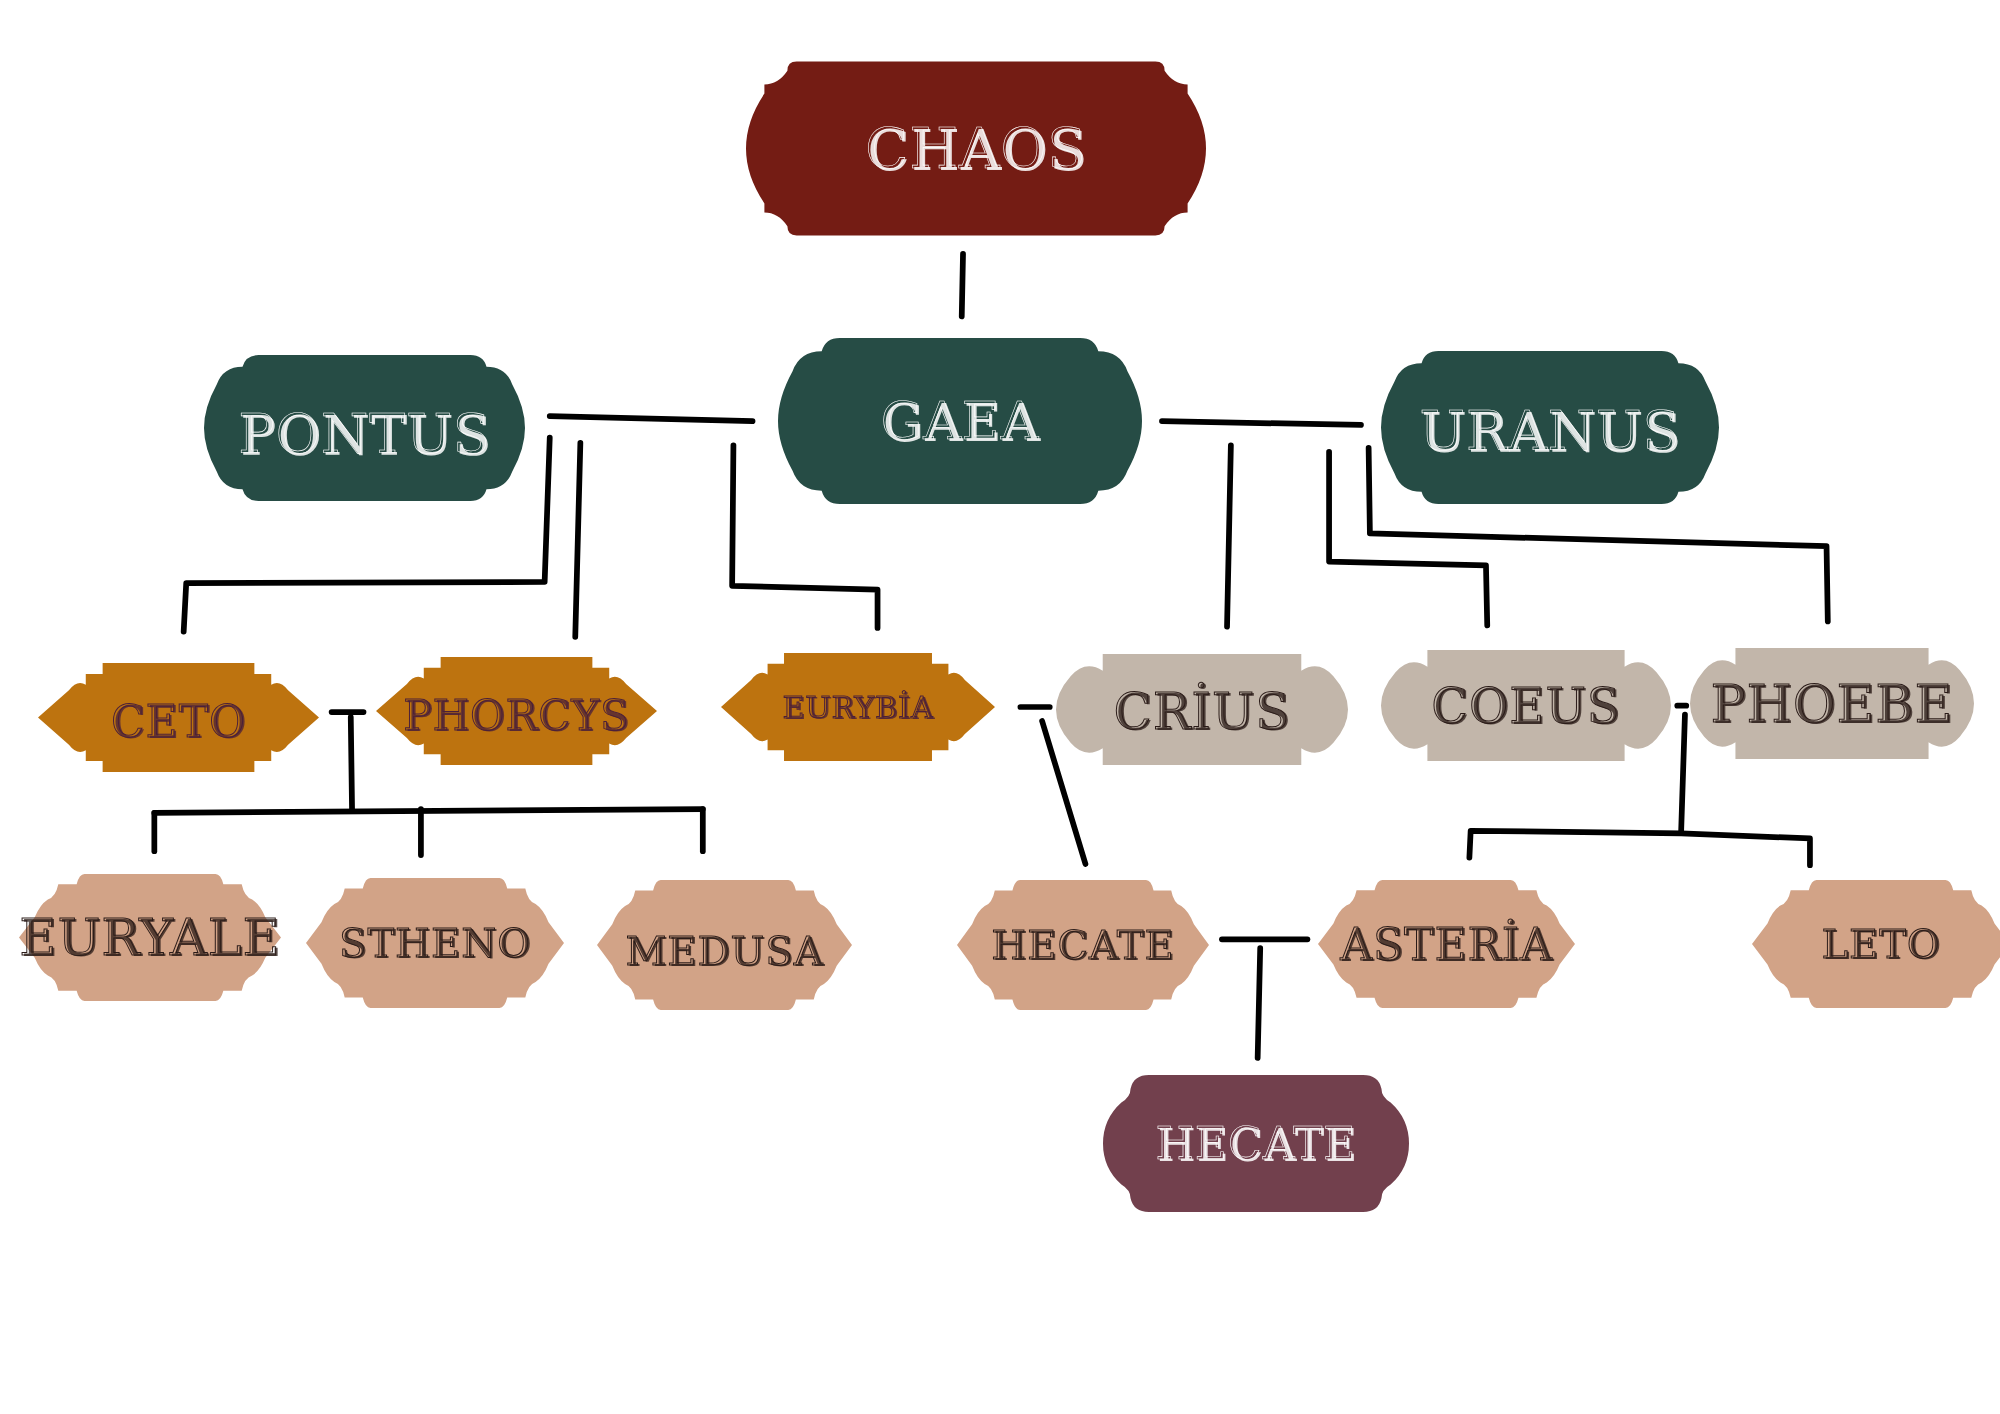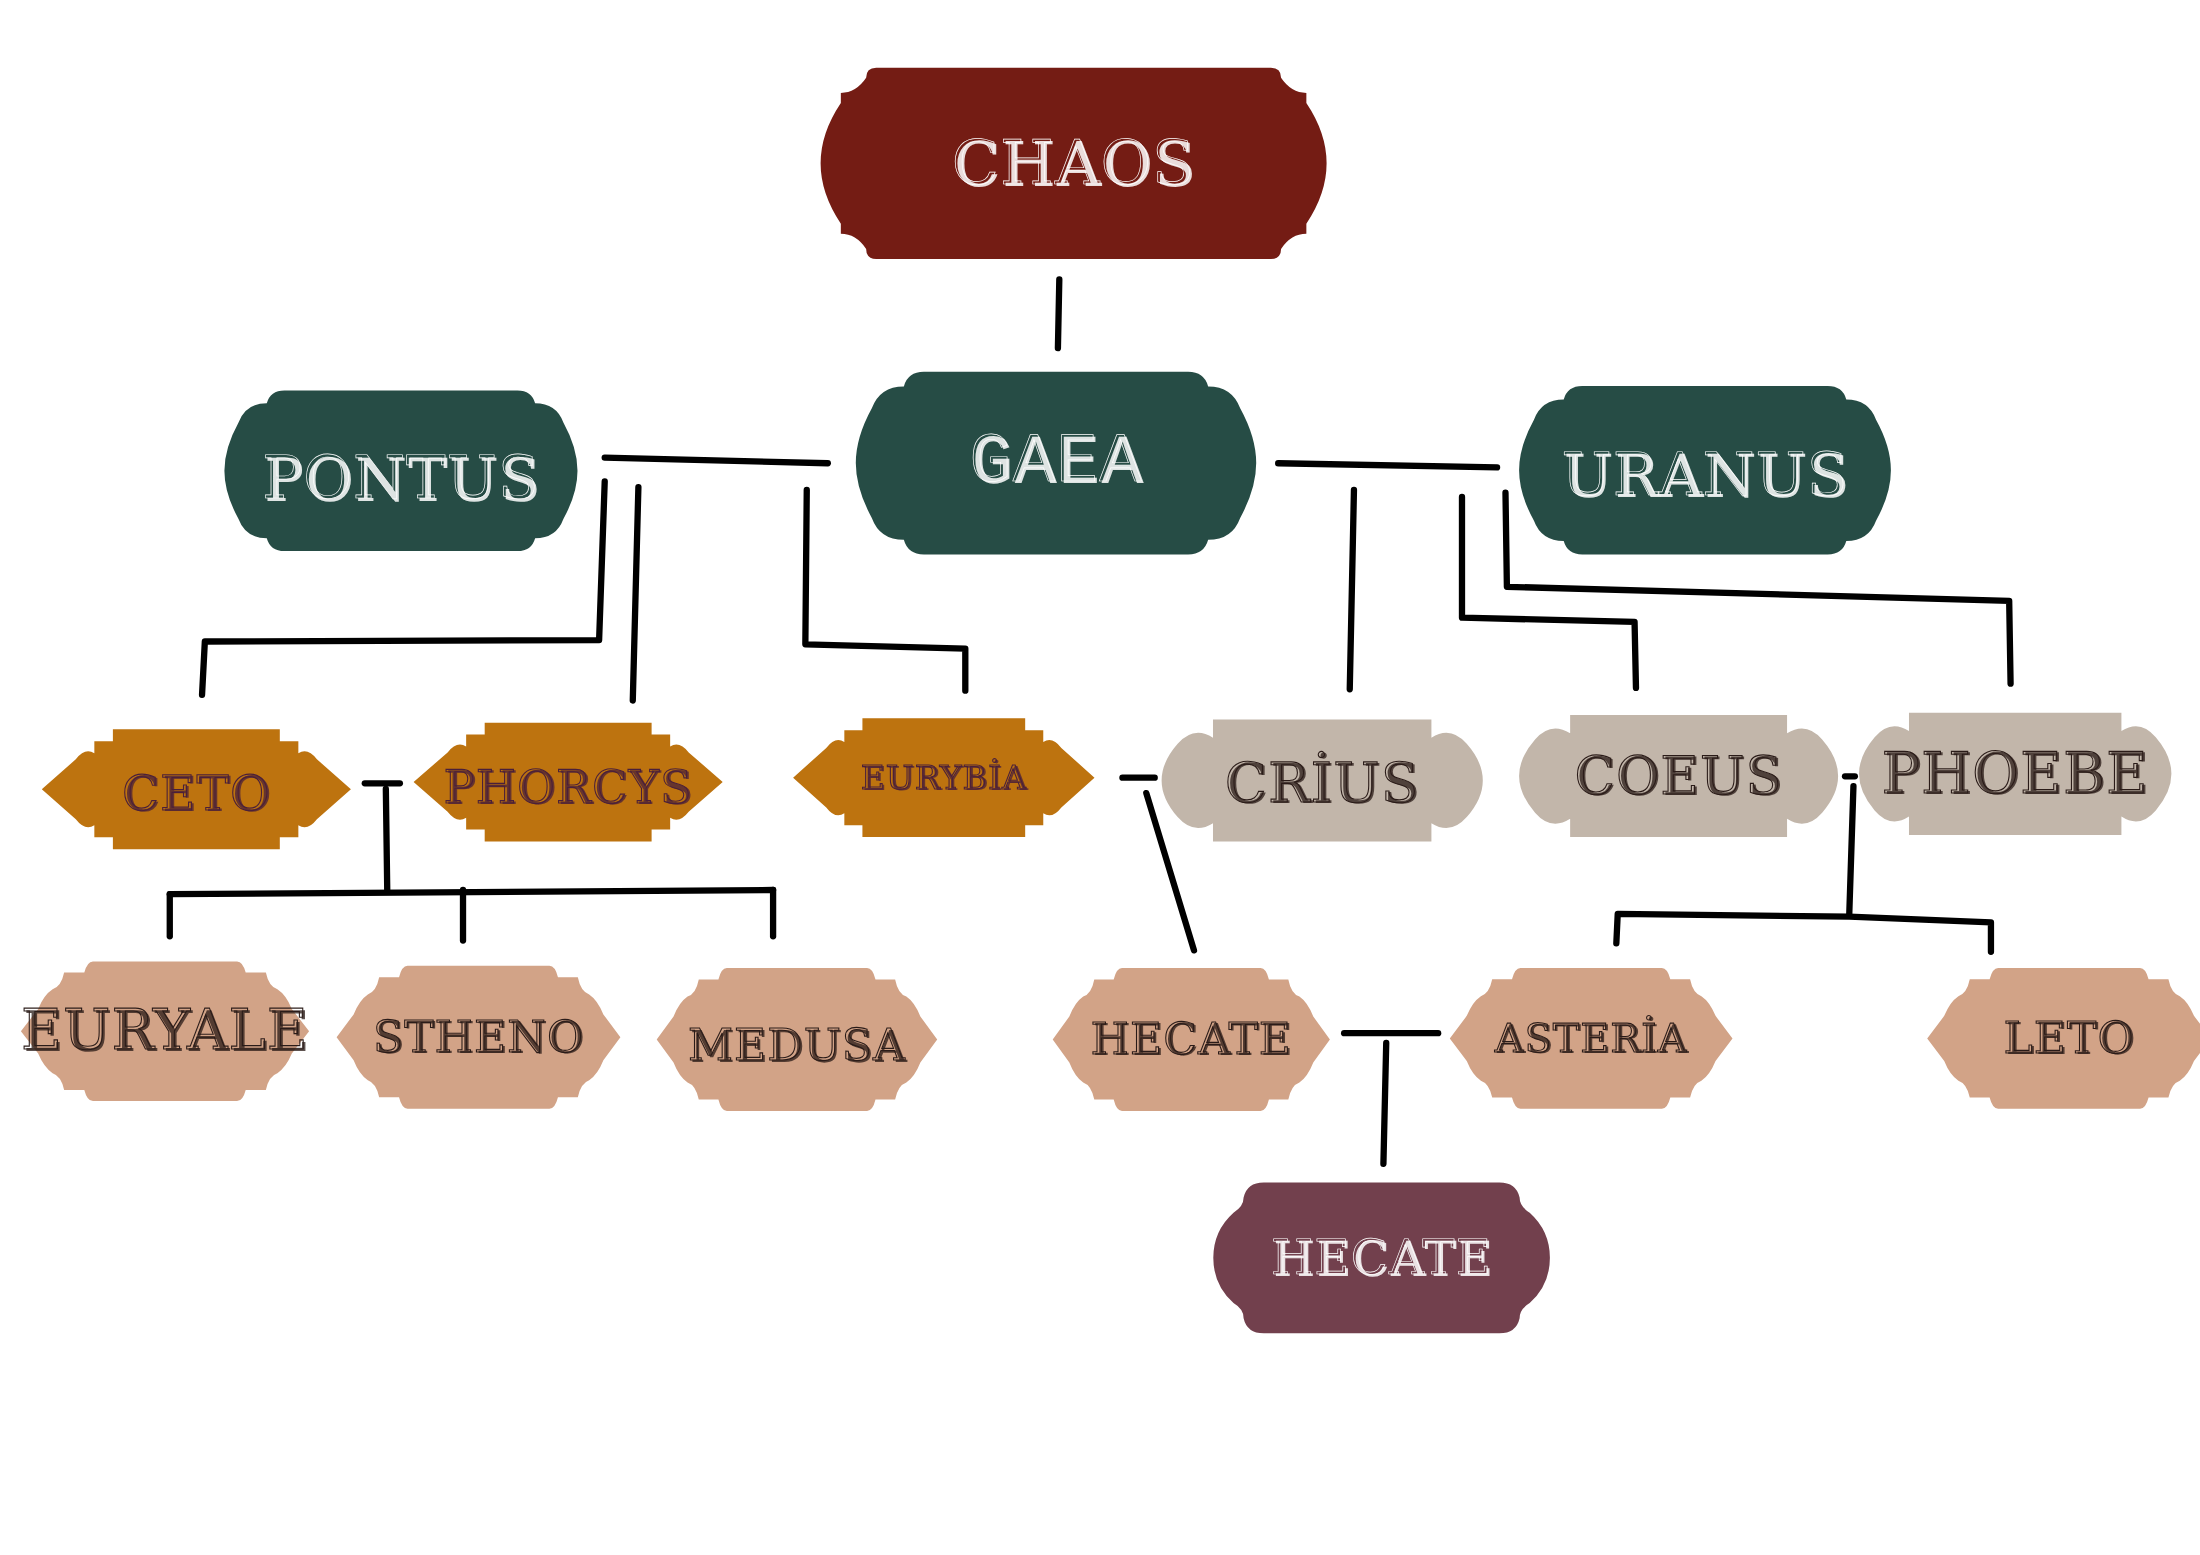--- a/index.html
+++ b/index.html
@@ -64,21 +64,21 @@
     <svg class="shape" viewBox="0 0 100 40" preserveAspectRatio="none">
       <path fill="#741c14" d="M11 1 H89 Q91 1 91 3 Q93 6 96 6 V8 Q100 14 100 20 Q100 26 96 32 V34 Q93 34 91 37 Q91 39 89 39 H11 Q9 39 9 37 Q7 34 4 34 V32 Q0 26 0 20 Q0 14 4 8 V6 Q7 6 9 3 Q9 1 11 1 Z"></path>
     </svg>
     <span class="label light" style="font-size:56px;">CHAOS</span>
   </div>
 
   <div class="node" style="left:778px; top:338px; width:364px; height:166px;">
     <svg class="shape" viewBox="0 0 100 50" preserveAspectRatio="none">
       <path fill="#264c45" d="M17 0 H83 Q87 0 88 4 Q94 4 96 10 Q100 18 100 25 Q100 32 96 40 Q94 46 88 46 Q87 50 83 50 H17 Q13 50 12 46 Q6 46 4 40 Q0 32 0 25 Q0 18 4 10 Q6 4 12 4 Q13 0 17 0 Z"></path>
     </svg>
-    <span class="label light" style="font-size:64px;font-family:Liberation Mono, monospace;">GAEA</span>
+    <span class="label light" style="font-size:52px;">GAEA</span>
   </div>
 
   <div class="node" style="left:204px; top:355px; width:321px; height:146px;">
     <svg class="shape" viewBox="0 0 100 50" preserveAspectRatio="none">
       <path fill="#264c45" d="M17 0 H83 Q87 0 88 4 Q94 4 96 10 Q100 18 100 25 Q100 32 96 40 Q94 46 88 46 Q87 50 83 50 H17 Q13 50 12 46 Q6 46 4 40 Q0 32 0 25 Q0 18 4 10 Q6 4 12 4 Q13 0 17 0 Z"></path>
     </svg>
     <span class="label light" style="font-size:54px; margin-top:12px;">PONTUS</span>
   </div>
 
   <div class="node" style="left:1381px; top:351px; width:338px; height:153px;">
@@ -155,21 +155,21 @@
     <svg class="shape" viewBox="0 0 100 50" preserveAspectRatio="none">
       <path fill="#d2a387" d="M25 0 H75 Q77 0 78 4 H85 Q86 9 89 10 Q92 12 94 17 L100 25 L94 33 Q92 38 89 40 Q86 41 85 46 H78 Q77 50 75 50 H25 Q23 50 22 46 H15 Q14 41 11 40 Q8 38 6 33 L0 25 L6 17 Q8 12 11 10 Q14 9 15 4 H22 Q23 0 25 0 Z"></path>
     </svg>
     <span class="label dark" style="font-size:40px;">HECATE</span>
   </div>
 
   <div class="node" style="left:1318px; top:880px; width:257px; height:128px;">
     <svg class="shape" viewBox="0 0 100 50" preserveAspectRatio="none">
       <path fill="#d2a387" d="M25 0 H75 Q77 0 78 4 H85 Q86 9 89 10 Q92 12 94 17 L100 25 L94 33 Q92 38 89 40 Q86 41 85 46 H78 Q77 50 75 50 H25 Q23 50 22 46 H15 Q14 41 11 40 Q8 38 6 33 L0 25 L6 17 Q8 12 11 10 Q14 9 15 4 H22 Q23 0 25 0 Z"></path>
     </svg>
-    <span class="label dark" style="font-size:36px;">ASTERİA</span>
+    <span class="label dark" style="font-size:44px;">ASTERİA</span>
   </div>
 
   <div class="node" style="left:1752px; top:880px; width:258px; height:128px;">
     <svg class="shape" viewBox="0 0 100 50" preserveAspectRatio="none">
       <path fill="#d2a387" d="M25 0 H75 Q77 0 78 4 H85 Q86 9 89 10 Q92 12 94 17 L100 25 L94 33 Q92 38 89 40 Q86 41 85 46 H78 Q77 50 75 50 H25 Q23 50 22 46 H15 Q14 41 11 40 Q8 38 6 33 L0 25 L6 17 Q8 12 11 10 Q14 9 15 4 H22 Q23 0 25 0 Z"></path>
     </svg>
     <span class="label dark" style="font-size:40px;">LETO</span>
   </div>
 
   <div class="node" style="left:1103px; top:1075px; width:306px; height:137px;">

